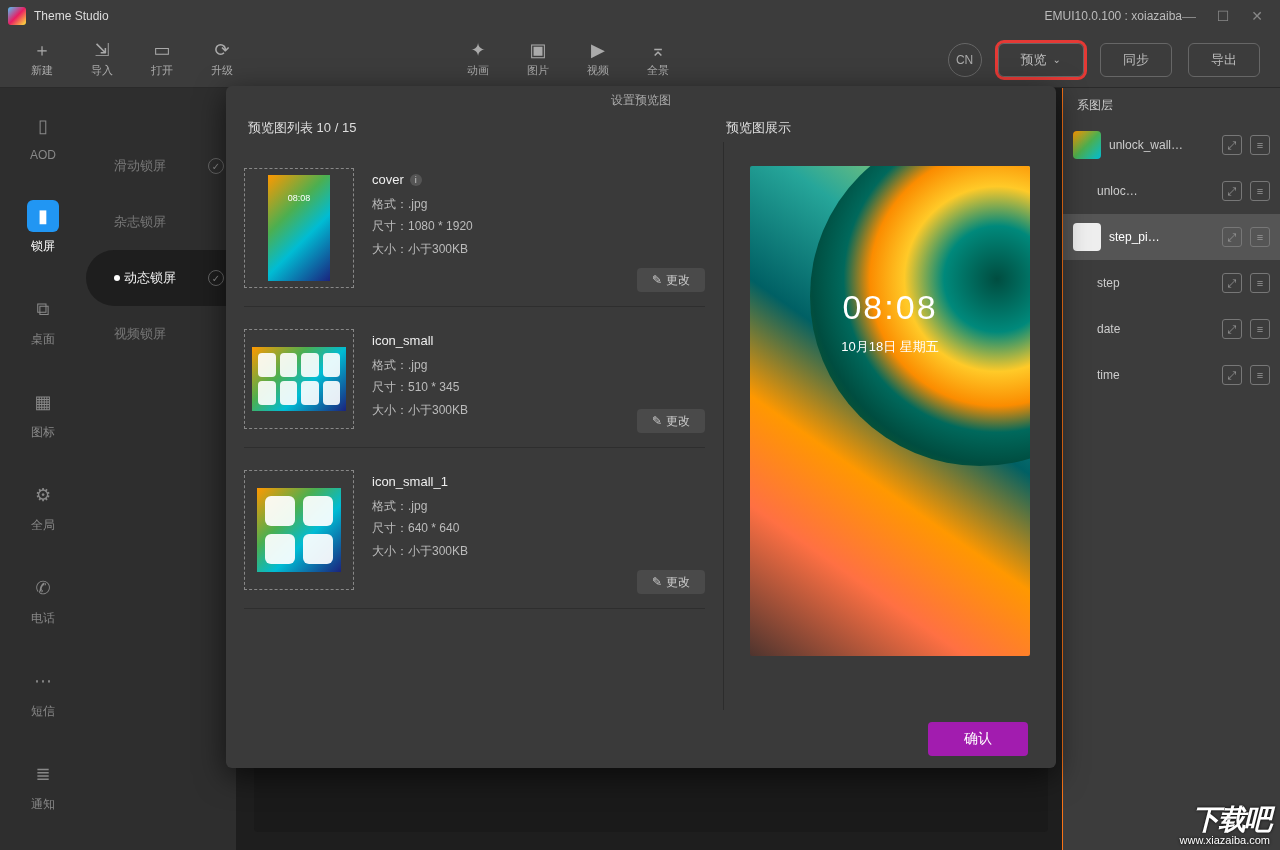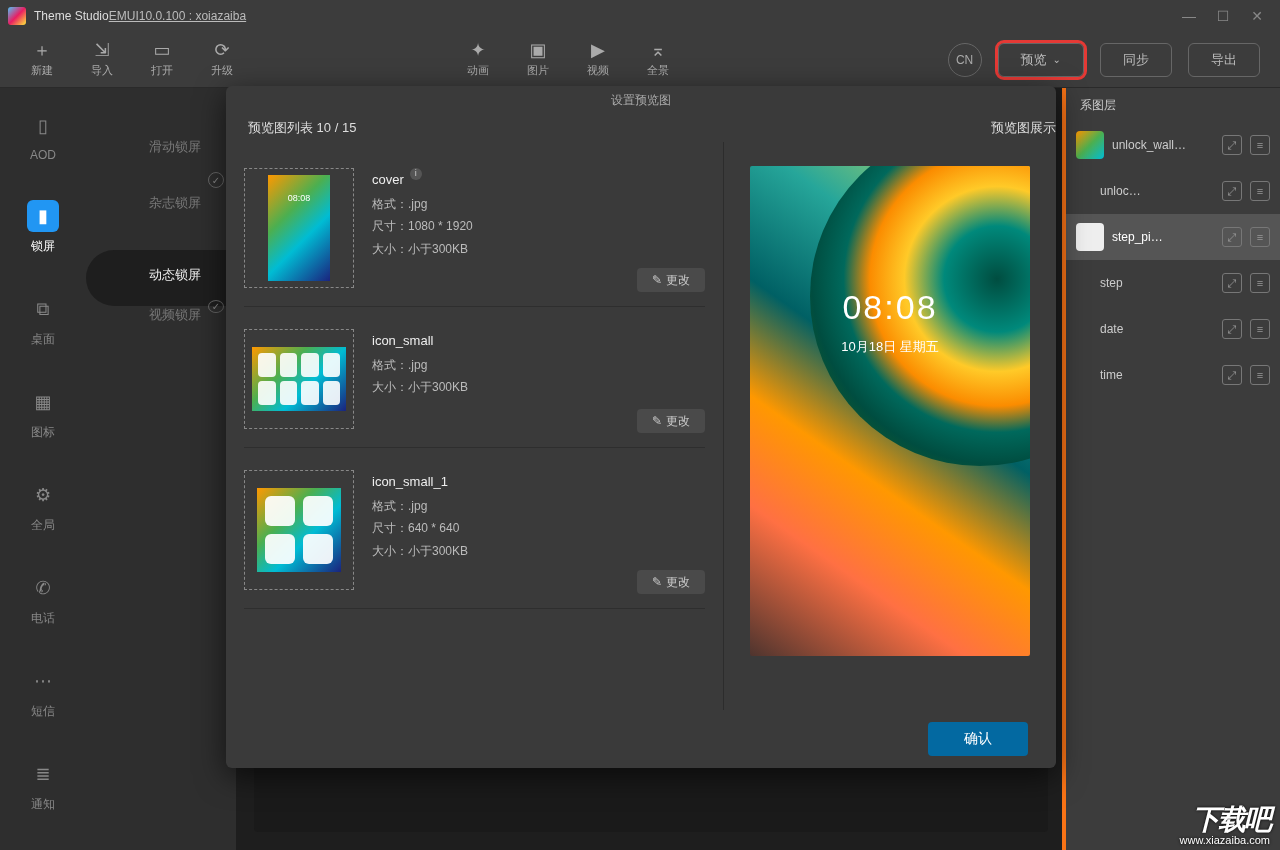--- a/index.html
+++ b/index.html
@@ -2,21 +2,21 @@
 <html><head>
 <meta charset="utf-8">
 <style>
 * { box-sizing: border-box; margin: 0; padding: 0; font-family: "Microsoft YaHei", Arial, sans-serif; }
 body { background: #2e2e2e; color: #aaa; overflow: hidden; width: 1280px; height: 850px; position: relative; }
 
 
 .titlebar { height: 32px; background: #3c3c3c; display: flex; align-items: center; padding: 0 8px; font-size: 12px; }
 .titlebar .logo { width: 18px; height: 18px; margin-right: 8px; border-radius: 3px; background: linear-gradient(135deg,#4fc3f7,#e91e63,#ffeb3b); }
 .titlebar .title { color: #ddd; flex: 0 0 auto; }
-.titlebar .center { flex: 1; text-align: left; color: #bbb; text-decoration: underline; }
+.titlebar .center { flex: 1; text-align: right; color: #bbb; }
 .titlebar .winbtns { display: flex; gap: 20px; padding-right: 8px; }
 .titlebar .winbtn { width: 14px; height: 14px; color: #888; cursor: pointer; display: flex; align-items: center; justify-content: center; font-size: 14px; }
 
 
 .toolbar { height: 56px; background: #3c3c3c; display: flex; align-items: center; padding: 0 20px; gap: 16px; border-bottom: 1px solid #2a2a2a; }
 .tbtn { width: 44px; height: 40px; display: flex; flex-direction: column; align-items: center; justify-content: center; color: #aaa; cursor: pointer; border-radius: 4px; }
 .tbtn .ico { font-size: 18px; line-height: 1; }
 .tbtn .lbl { font-size: 11px; margin-top: 4px; }
 .tspacer { flex: 1; }
 .lang { width: 34px; height: 34px; border: 1px solid #666; border-radius: 50%; display: flex; align-items: center; justify-content: center; color: #aaa; font-size: 12px; cursor: pointer; }
@@ -26,61 +26,61 @@
 
 .leftbar { position: absolute; top: 88px; left: 0; width: 86px; bottom: 0; background: #2e2e2e; display: flex; flex-direction: column; align-items: center; padding-top: 18px; gap: 30px; }
 .lbitem { display: flex; flex-direction: column; align-items: center; gap: 6px; color: #888; cursor: pointer; width: 100%; padding: 4px 0;}
 .lbitem.active { color: #fff; }
 .lbitem .ibox { width: 32px; height: 32px; border-radius: 6px; display: flex; align-items: center; justify-content: center; font-size: 18px; color: inherit; }
 .lbitem.active .ibox { background: #2196f3; color: #fff; }
 .lbitem .lbl { font-size: 12px; }
 
 
 .subnav { position: absolute; top: 88px; left: 86px; width: 150px; bottom: 0; background: #2e2e2e; padding-top: 50px; }
-.subnav .item { height: 56px; display: flex; align-items: center; padding-left: 28px; gap: 16px; color: #777; font-size: 13px; cursor: pointer; position: relative; border-radius: 28px 0 0 28px; flex-direction: column; }
+.subnav .item { height: 56px; display: flex; align-items: center; padding-left: 28px; gap: 4px; color: #777; font-size: 13px; cursor: pointer; position: relative; border-radius: 28px 0 0 28px; }
 .subnav .item.active { background: #1e1e1e; color: #eee; }
 .subnav .item .dot { width: 6px; height: 6px; border-radius: 50%; background: #777; }
 .subnav .item.active .dot { background: #fff; }
 .subnav .item .chk { margin-left: auto; margin-right: 12px; width: 16px; height: 16px; border: 1px solid #666; border-radius: 50%; display: flex; align-items:center; justify-content:center; font-size:10px; color:#888;}
 
 
 .main { position: absolute; top: 88px; left: 236px; right: 0; bottom: 0; background: #1e1e1e; }
 
 
-.inspector { position: absolute; top: 88px; right: 0; width: 218px; bottom: 0; background: #3c3c3c; border-left: 4px solid #f97316; }
+.inspector { position: absolute; top: 88px; right: 0; width: 218px; bottom: 0; background: #3c3c3c; border-left: 1px solid #f97316; }
 .inspector .head { height: 34px; display: flex; align-items: center; padding-left: 14px; font-size: 12px; color: #ccc; }
 .layer { height: 46px; display: flex; align-items: center; padding: 0 10px; gap: 8px; font-size: 12px; color: #ccc; cursor: pointer; }
 .layer.indent { padding-left: 34px; }
 .layer.selected { background: #555; color:#fff;}
 .layer .thumb { width: 28px; height: 28px; border-radius: 4px; background: linear-gradient(135deg,#ff9800,#4caf50,#00bcd4); }
 .layer .thumb.shoe { background: #eee; position:relative;}
 .layer .lname { flex:1; overflow:hidden; text-overflow:ellipsis; white-space:nowrap;}
 .layer .ctl { width: 20px; height: 20px; border: 1px solid #777; border-radius: 3px; display: flex; align-items:center; justify-content:center; font-size:11px; color:#999; cursor:pointer;}
 
 
 .modal { position: absolute; top: 86px; left: 226px; width: 830px; height: 682px; background: #3a3a3a; border-radius: 6px; box-shadow: 0 8px 30px rgba(0,0,0,.6); display: flex; flex-direction: column; overflow: hidden; z-index: 50;}
 .modal .mtitle { height: 28px; display: flex; align-items: center; justify-content: center; font-size: 12px; color: #aaa;}
 .modal .mheads { height: 28px; display: flex; align-items: center; font-size: 13px; color: #ddd;}
 .modal .mheads .h1 { width: 500px; padding-left: 22px;}
-.modal .mheads .h2 { flex:1; text-align:right; }
+.modal .mheads .h2 { flex:1; text-align:left; }
 .modal .mbody { flex:1; display: flex; position:relative;}
 .mlist { width: 498px; overflow-y: auto; padding: 4px 18px 0 18px; border-right: 1px solid #2c2c2c; position:relative;}
 .mlist::-webkit-scrollbar{width:6px}
 .mlist::-webkit-scrollbar-thumb{background:#555;border-radius:3px}
 .mcard { display: flex; gap: 18px; padding: 22px 0 18px; border-bottom: 1px solid #2e2e2e; position:relative;}
 .mcard .thumb { border: 1px dashed #888; padding: 6px; display:flex; align-items:center; justify-content:center; background:#3a3a3a;}
 .mcard .inner { background: linear-gradient(135deg,#ff9800 0%,#4caf50 35%,#00bcd4 60%,#1a237e 100%); position:relative;}
 .mcard.cover .thumb { width: 110px; height: 120px; }
 .mcard.cover .inner { width: 62px; height: 106px; }
 .mcard.iconsmall .thumb { width: 110px; height: 100px; }
 .mcard.iconsmall .inner { width: 94px; height: 64px; }
 .mcard.iconsmall1 .thumb { width: 110px; height: 120px; }
 .mcard.iconsmall1 .inner { width: 84px; height: 84px; }
 .meta { flex:1; font-size:12px; color:#bbb; line-height:1.9;}
-.meta .mname { color:#eee; font-size:13px; display:flex; gap:6px;}
+.meta .mname { color:#eee; font-size:13px; display:flex; align-items:center; gap:6px;}
 .meta .info { width:12px; height:12px; border-radius:50%; background:#555; color:#ccc; font-size:9px; display:inline-flex; align-items:center; justify-content:center;}
 .changebtn { position:absolute; right:0; bottom:14px; width:68px; height:24px; background:#4a4a4a; border-radius:4px; color:#ccc; font-size:12px; display:flex; align-items:center; justify-content:center; gap:4px; cursor:pointer;}
 .mcard.preview0 { padding-top: 20px; padding-bottom: 4px; border-bottom:none;}
 .mcard.preview0 .thumb { width: 110px; height: 24px; padding:2px;}
 .mcard.preview0 .inner { width: 62px; height: 18px; }
 
 
 .mpreview { flex:1; display:flex; align-items:flex-start; justify-content:center; padding: 24px 18px 0;}
 .phone { width: 280px; height: 490px; background: linear-gradient(215deg,#d4e157 0%,#26a69a 25%,#006064 45%,#ff9800 62%,#ff7043 78%,#4e342e 100%); border-radius:2px; position:relative; overflow:hidden;}
 .phone .swirl { position:absolute; right:-120px; top:-40px; width:340px; height:340px; border-radius:50%; background: radial-gradient(circle at 55% 45%, #004d40 0%, #00897b 20%, #ffca28 35%, #fb8c00 48%, #00695c 58%, #004d40 70%, #1b5e20 85%);}
@@ -88,21 +88,21 @@
 .phone .date { position:absolute; top:172px; width:100%; text-align:center; color:#fff; font-size:13px;}
 
 
 .mcard.cover .inner::after{content:"08:08";position:absolute;top:18px;left:0;right:0;text-align:center;color:#fff;font-size:9px}
 .appicons{position:absolute;inset:6px;display:grid;grid-template-columns:repeat(4,1fr);grid-auto-rows:1fr;gap:4px}
 .appicons span{background:rgba(255,255,255,.9);border-radius:4px}
 .appicons2{position:absolute;inset:8px;display:grid;grid-template-columns:repeat(2,1fr);grid-auto-rows:1fr;gap:8px}
 .appicons2 span{background:rgba(255,255,255,.92);border-radius:6px}
 
 .mfoot { height: 58px; display:flex; align-items:center; justify-content:flex-end; padding-right: 28px;}
-.confirm { background:#0369a1; color:#fff; padding: 8px 36px; border-radius:4px; font-size:14px; cursor:pointer;}
+.confirm { background:#a21caf; color:#fff; padding: 8px 36px; border-radius:4px; font-size:14px; cursor:pointer;}
 
 
 .maincontent-slice { position:absolute; left:18px; top:56px; bottom:18px; right:232px; background:#1a1a1a; border-radius:4px; overflow:hidden;}
 .maincontent-slice::after{content:"";position:absolute;left:40px;bottom:72px;width:320px;height:6px;background:#444;border-radius:3px}
 
 
 .wm { position:absolute; right:10px; bottom:4px; color:#fff; font-size:11px; text-shadow:0 0 3px #000; z-index:200; text-align:right;}
 .wm .big{font-size:28px; font-weight:bold; font-style:italic; letter-spacing:-2px; line-height:1;}
 </style>
 </head>
@@ -297,20 +297,21 @@
                 <span></span>
                 <span></span>
               </div>
             </div>
           </div>
         <div class="meta">
           <div class="mname">
               <span>icon_small</span>
             </div>
           <div><span>格式：</span><span>.jpg</span></div>
+          <div><span>尺寸：</span><span>510 * 345</span></div>
           <div><span>大小：</span><span>小于300KB</span></div>
         </div>
         <div class="changebtn">
             <span>✎</span>
             <span>更改</span>
           </div>
       </div>
 
       <div class="mcard iconsmall1">
         <div class="thumb">

